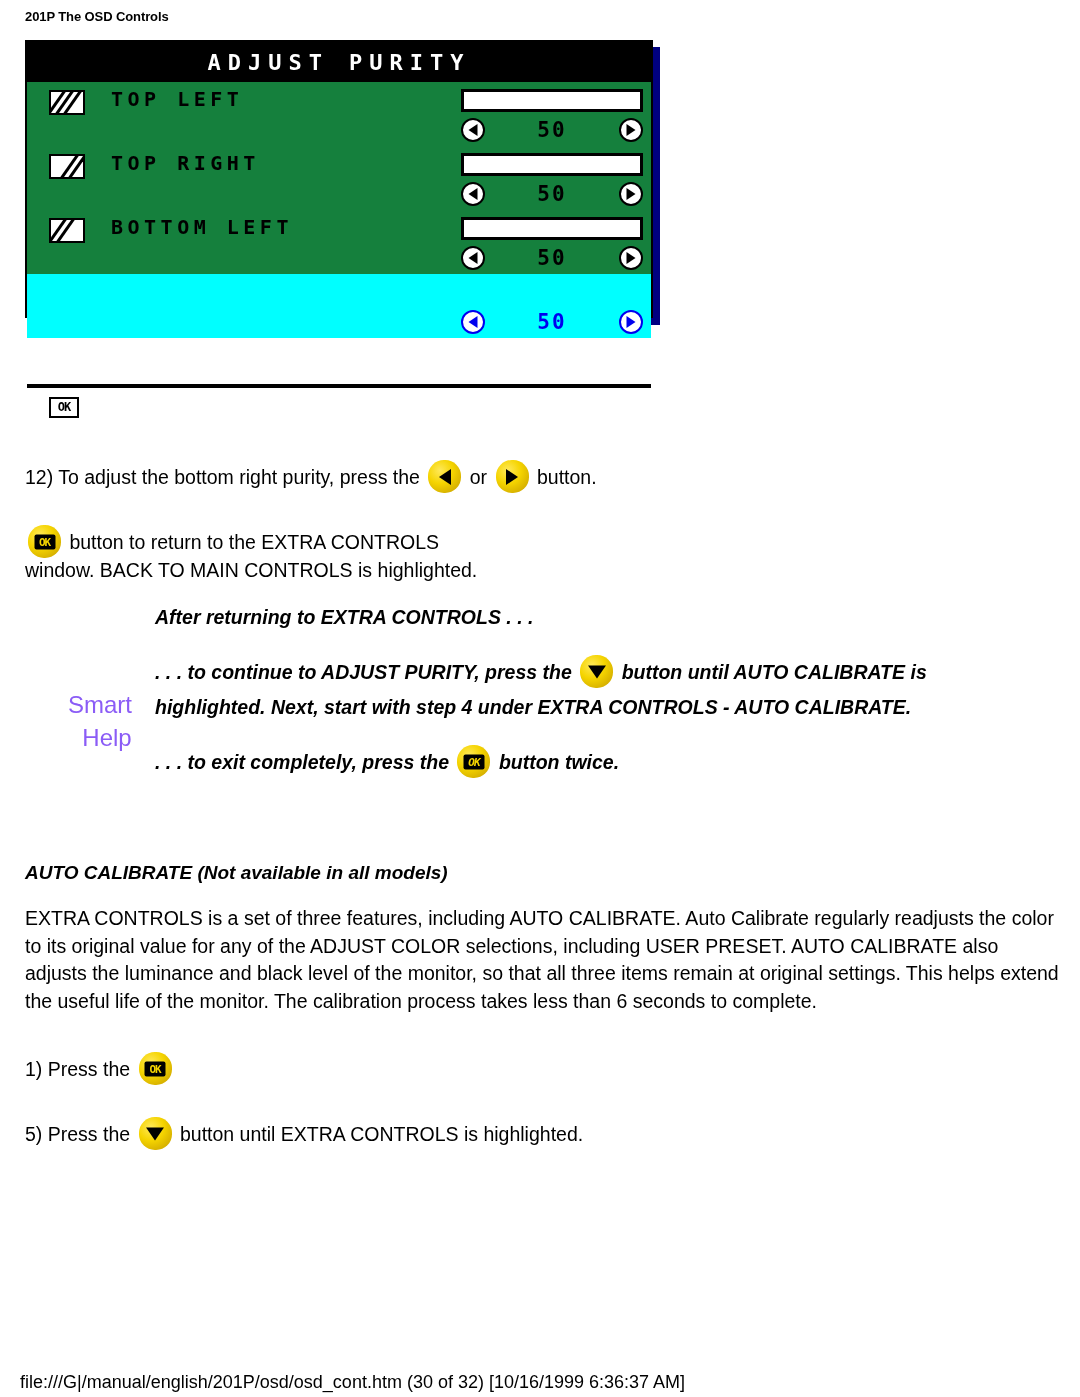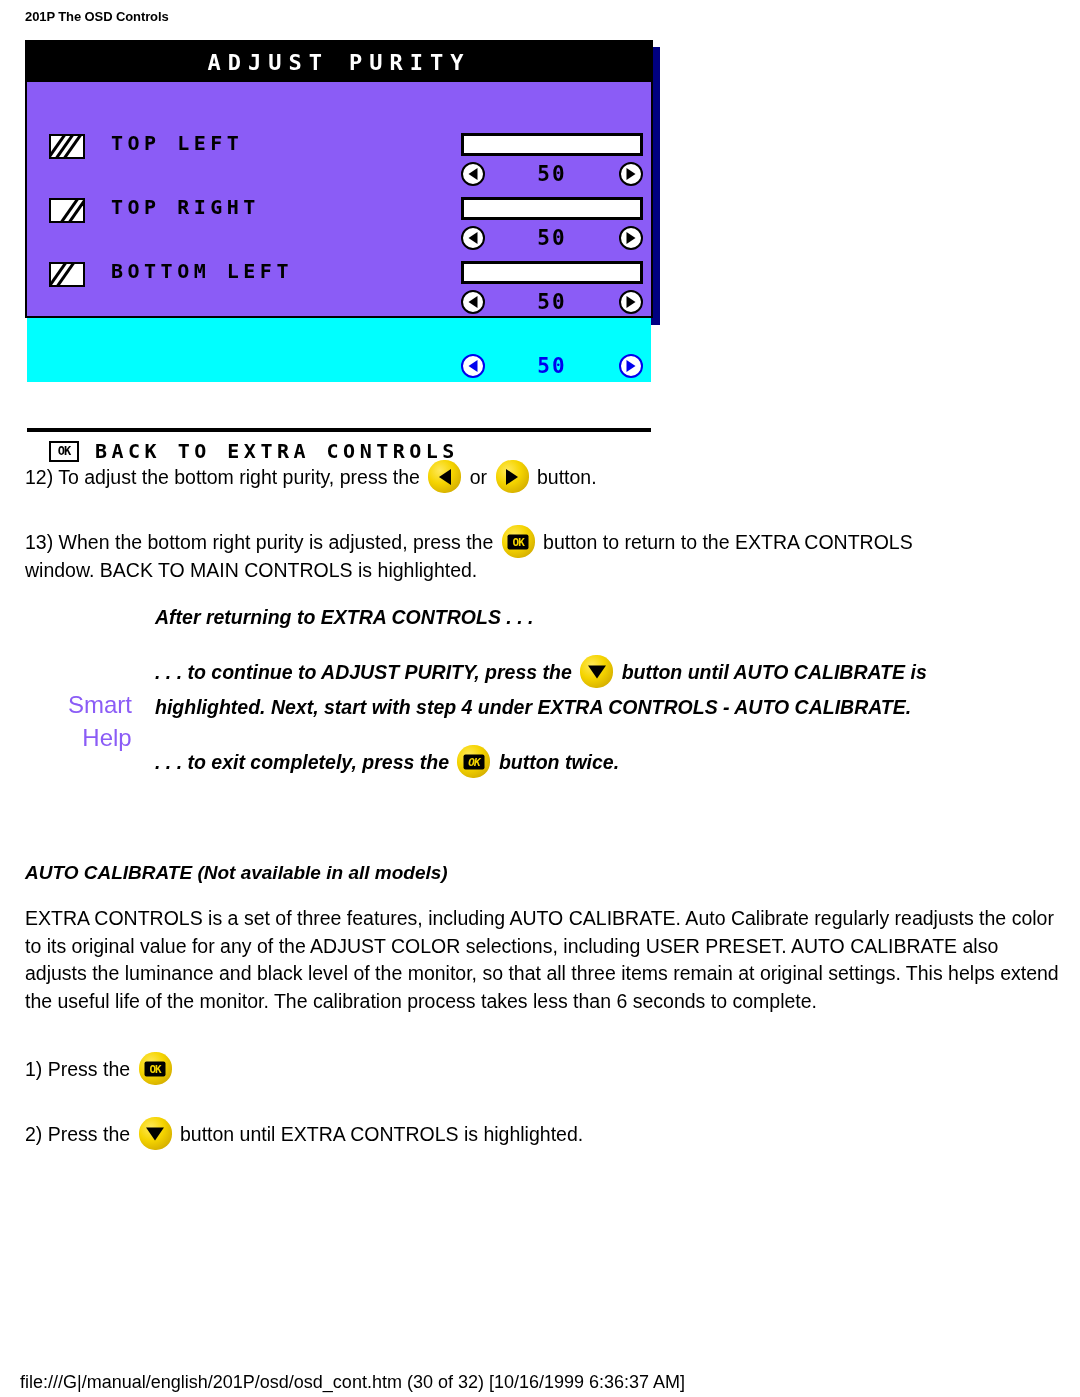--- a/index.html
+++ b/index.html
@@ -14,33 +14,33 @@
   }
   .page-header{
     position:absolute; left:25px; top:9px;
     font-size:13px; font-weight:600; letter-spacing:-0.1px;
   }
 
   
   .osd{
     position:absolute; left:25px; top:40px;
     width:628px; height:278px;
-    background:#8b5cf6;
+    background:#15803d;
     border:2px solid #000;
     box-sizing:border-box;
     box-shadow:7px 7px 0 0 #000080;
   }
   .osd-title{
     height:40px; background:#000; color:#fff;
     display:flex; align-items:center; justify-content:center;
     font-family:"DejaVu Sans Mono", monospace;
     font-size:22px; font-weight:bold; letter-spacing:7px;
   }
   .osd-body{position:relative; height:302px; border-bottom:4px solid #000;}
-  .osd-rows{position:relative;margin-top:44px;}
+  .osd-rows{position:relative;}
 
   .osd-row{
     position:relative; height:64px;
   }
   .osd-row.highlighted{background:#00ffff;}
   .row-top{
     position:absolute; left:0; right:0; top:0; height:36px;
     display:flex; align-items:center;
   }
   .row-icon{
@@ -259,34 +259,32 @@
           <span class="ctl-value">50</span>
           <span class="arrow-btn right"></span>
         </div>
       </div>
 
     </div>
   </div>
 
   <div class="osd-footer">
     <span class="ok-chip">OK</span>
-    <span class="osd-footer-label">BACK TO EXTRA CONTROLS</span>
   </div>
 </div>
 
 <div class="txt step" style="top:460px;">
   <span>12) To adjust the bottom right purity, press the</span>
   <span class="btn left"></span>
   <span>or</span>
   <span class="btn right"></span>
   <span>button.</span>
 </div>
 
 <div class="txt step" style="top:525px;">
-  <span>13) When the bottom right purity is adjusted, press the</span>
   <span class="btn ok"><span class="okglyph">OK</span></span>
   <span>button to return to the EXTRA CONTROLS</span>
 </div>
 <div class="txt step" style="top:557px;">window. BACK TO MAIN CONTROLS is highlighted.</div>
 
 <div class="smart-help">
   <div>Smart</div>
   <div class="sh-l2">Help</div>
 </div>
 
@@ -307,18 +305,18 @@
 
 <div class="section-head">AUTO CALIBRATE (Not available in all models)</div>
 <div class="para">EXTRA CONTROLS is a set of three features, including AUTO CALIBRATE. Auto Calibrate regularly readjusts the color to its original value for any of the ADJUST COLOR selections, including USER PRESET. AUTO CALIBRATE also adjusts the luminance and black level of the monitor, so that all three items remain at original settings. This helps extend the useful life of the monitor. The calibration process takes less than 6 seconds to complete.</div>
 
 <div class="txt step" style="top:1052px;">
   <span>1) Press the</span>
   <span class="btn ok"><span class="okglyph">OK</span></span>
 </div>
 
 <div class="txt step" style="top:1117px;">
-  <span>2) Press the</span>
+  <span>5) Press the</span>
   <span class="btn down"></span>
   <span>button until EXTRA CONTROLS is highlighted.</span>
 </div>
 
 <div class="footer-path">file:///G|/manual/english/201P/osd/osd_cont.htm (30 of 32) [10/16/1999 6:36:37 AM]</div>
 
 </body></html>

